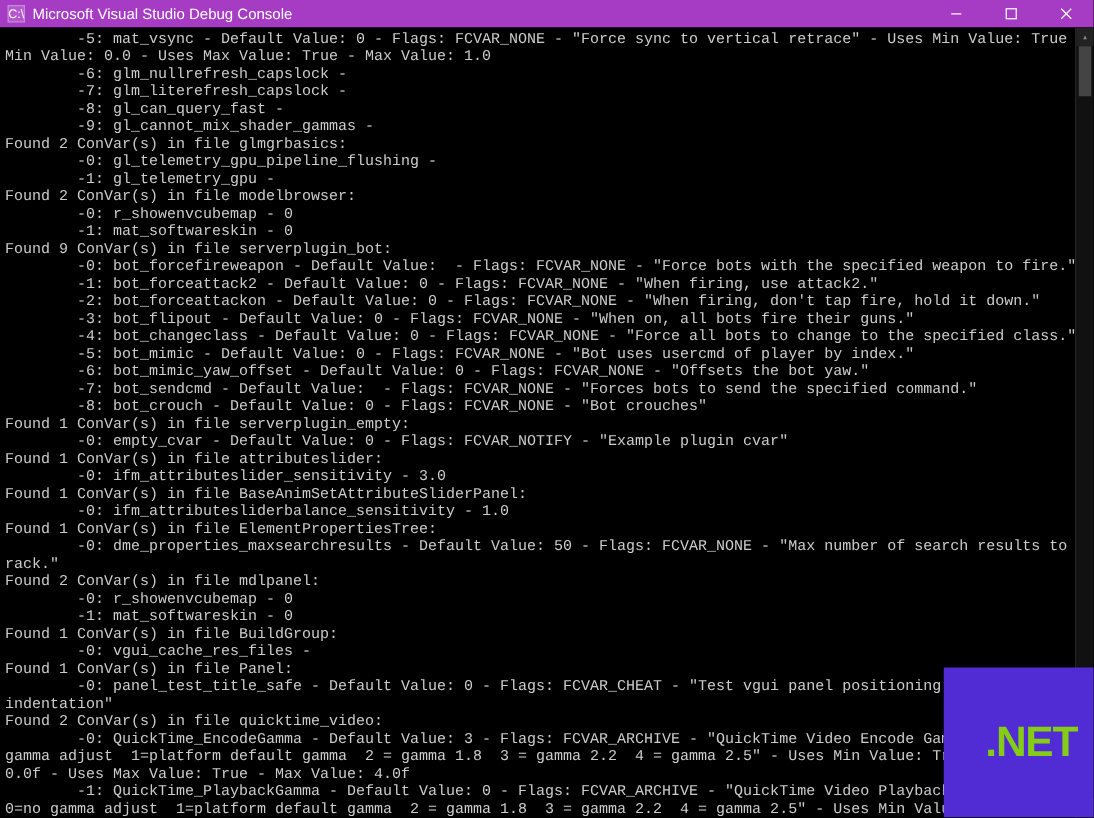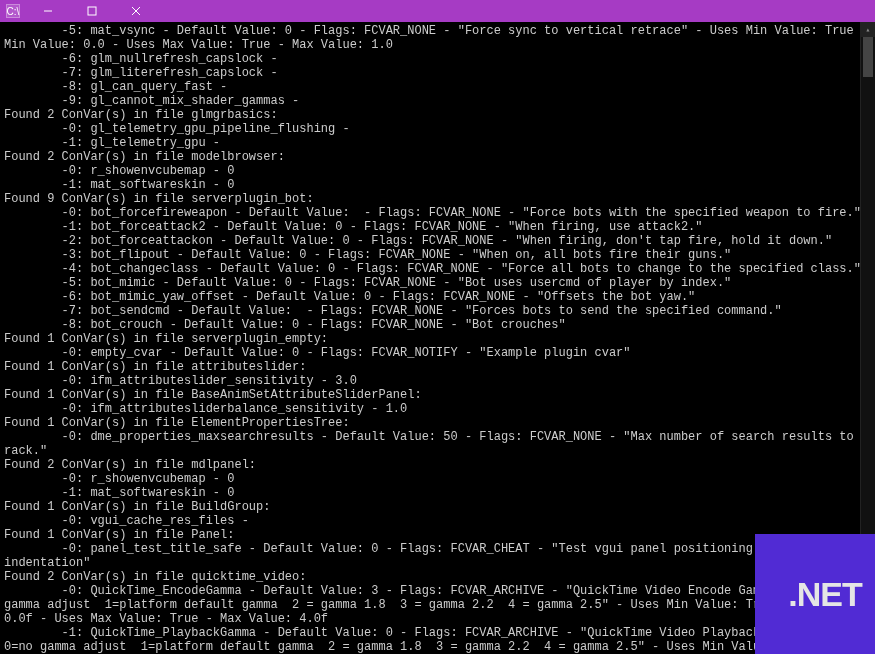--- a/index.html
+++ b/index.html
@@ -82,37 +82,38 @@
     height: 40px;
     background: #444;
   }
   .dotnet {
     position: absolute;
     right: 0;
     bottom: 0;
     width: 120px;
     height: 120px;
     background: #512bd4;
-    color: #e5e5e5;
+    color: #84cc16;
     display: flex;
     align-items: center;
     justify-content: center;
     font-family: 'Segoe UI', Arial, sans-serif;
     font-size: 34px;
     font-weight: 600;
     letter-spacing: -1px;
     padding-left: 20px;
   }
   .line { display: block; }
 </style>
 </head>
 <body>
 
 <div class="titlebar">
   <span class="icon">C:\</span>
+  <span class="title">Microsoft Visual Studio Debug Console</span>
   <div class="controls">
     <div class="ctrl">
       <svg viewBox="0 0 10 10">
           <line x1="1" y1="5" x2="9" y2="5" stroke="#fff" stroke-width="1"></line>
         </svg>
     </div>
     <div class="ctrl">
       <svg viewBox="0 0 10 10">
           <rect x="1" y="1" width="8" height="8" stroke="#fff" stroke-width="1" fill="none"></rect>
         </svg>

